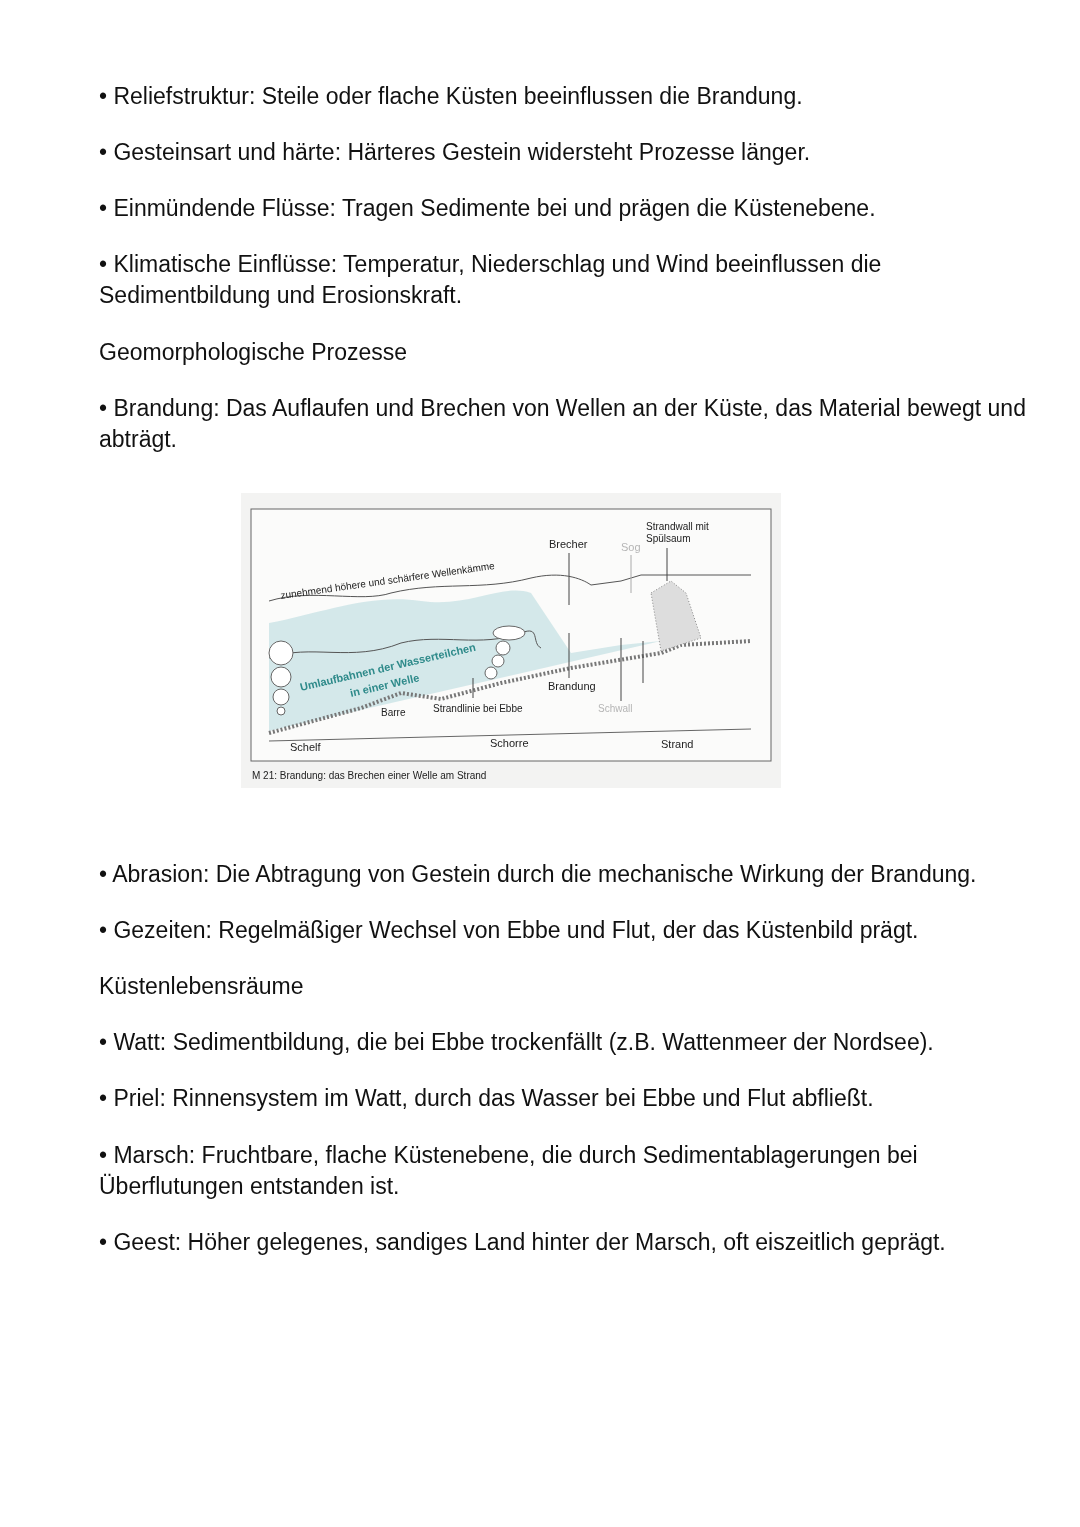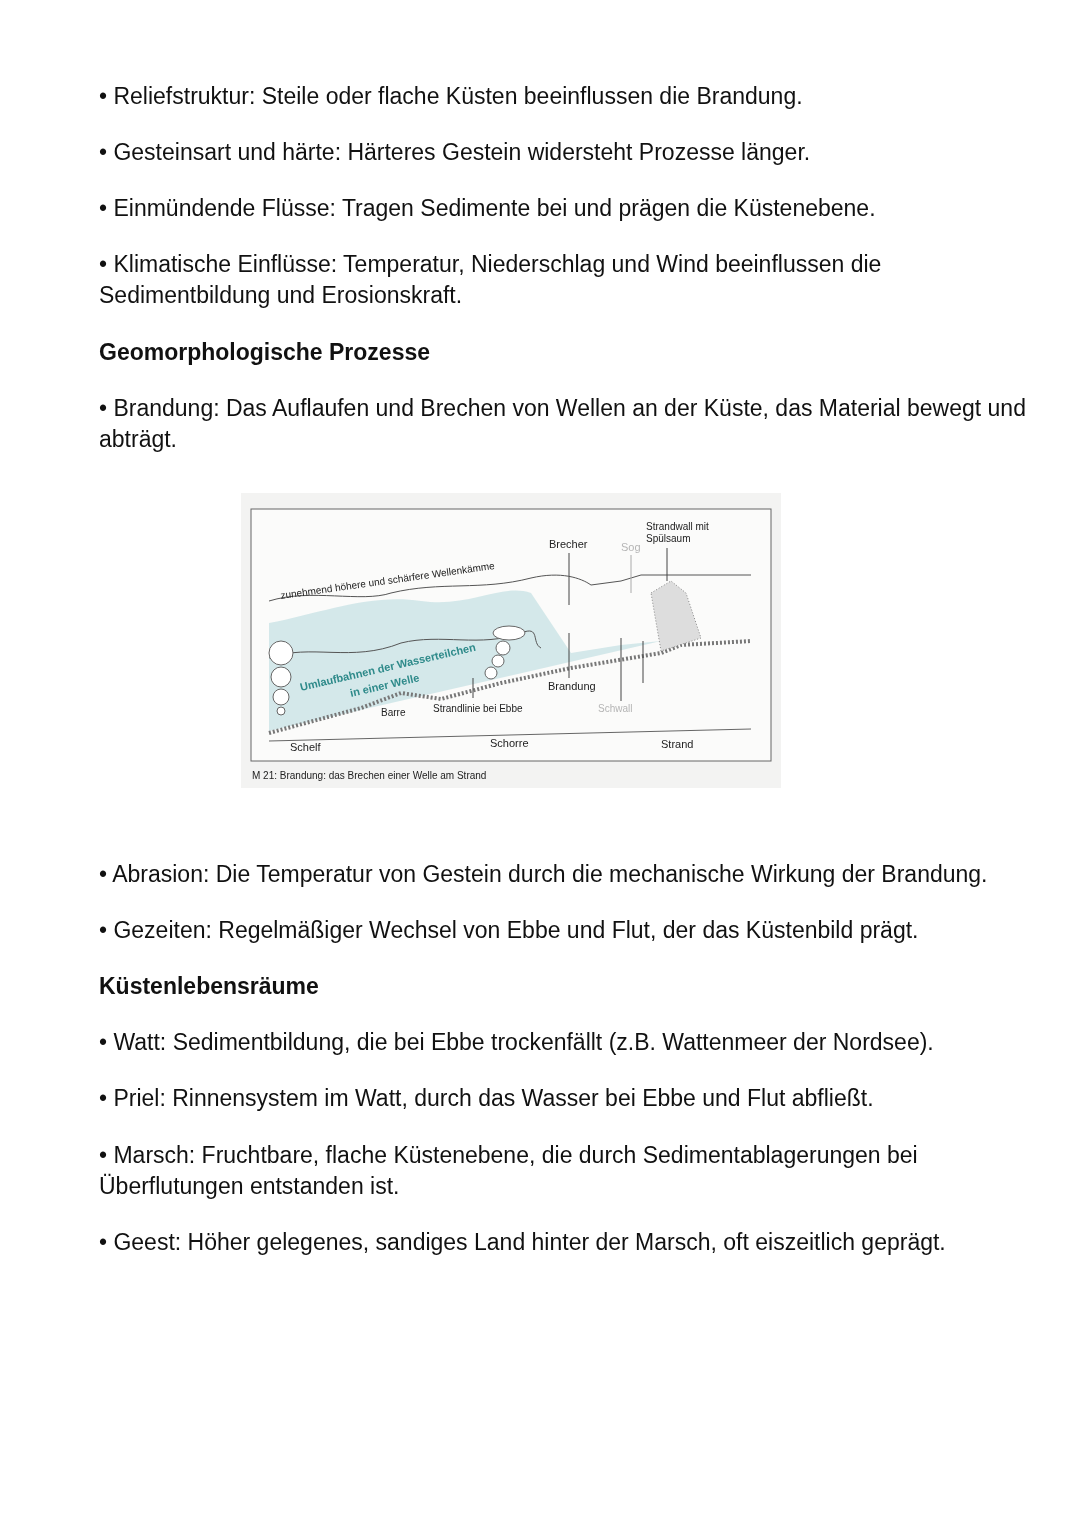--- a/index.html
+++ b/index.html
@@ -1,19 +1,19 @@
 <!DOCTYPE html>
 <html><head>
 <meta charset="utf-8">
 <style>
   html, body { margin: 0; padding: 0; background: #ffffff; }
   body { width: 1080px; height: 1527px; position: relative; overflow: hidden;
          font-family: "Liberation Sans", "DejaVu Sans", sans-serif; color: #111; }
   .para { position: absolute; left: 84px; width: 950px; font-size: 23px; line-height: 31px; margin: 15px; }
-  .heading { font-weight: bold; }
+  .heading { font-weight: normal; }
   .figure { position: absolute; left: 241px; top: 493px; width: 540px; height: 295px; background: #f3f3f2; }
   .figure svg { display: block; }
 </style>
 </head>
 <body>
 
 <p class="para" style="top:66px">• Reliefstruktur: Steile oder flache Küsten beeinflussen die Brandung.</p>
 <p class="para" style="top:122px">• Gesteinsart und härte: Härteres Gestein widersteht Prozesse länger.</p>
 <p class="para" style="top:178px">• Einmündende Flüsse: Tragen Sedimente bei und prägen die Küstenebene.</p>
 <p class="para" style="top:234px; width:880px">• Klimatische Einflüsse: Temperatur, Niederschlag und Wind beeinflussen die Sedimentbildung und Erosionskraft.</p>
@@ -62,20 +62,20 @@
     <text x="357" y="219" font-size="10" fill="#b5b5b5">Schwall</text>
     <text x="140" y="223" font-size="10" fill="#222">Barre</text>
     <text x="192" y="219" font-size="10" fill="#222">Strandlinie bei Ebbe</text>
     <text x="49" y="258" font-size="11" fill="#222">Schelf</text>
     <text x="249" y="254" font-size="11" fill="#222">Schorre</text>
     <text x="420" y="255" font-size="11" fill="#222">Strand</text>
     <text x="11" y="286" font-size="10" fill="#222">M 21: Brandung: das Brechen einer Welle am Strand</text>
   </svg>
 </div>
 
-<p class="para" style="top:844px">• Abrasion: Die Temperatur von Gestein durch die mechanische Wirkung der Brandung.</p>
+<p class="para" style="top:844px">• Abrasion: Die Abtragung von Gestein durch die mechanische Wirkung der Brandung.</p>
 <p class="para" style="top:900px">• Gezeiten: Regelmäßiger Wechsel von Ebbe und Flut, der das Küstenbild prägt.</p>
 
 <p class="para heading" style="top:956px">Küstenlebensräume</p>
 <p class="para" style="top:1012px">• Watt: Sedimentbildung, die bei Ebbe trockenfällt (z.B. Wattenmeer der Nordsee).</p>
 <p class="para" style="top:1068px">• Priel: Rinnensystem im Watt, durch das Wasser bei Ebbe und Flut abfließt.</p>
 <p class="para" style="top:1125px; width:890px">• Marsch: Fruchtbare, flache Küstenebene, die durch Sedimentablagerungen bei Überflutungen entstanden ist.</p>
 <p class="para" style="top:1212px">• Geest: Höher gelegenes, sandiges Land hinter der Marsch, oft eiszeitlich geprägt.</p>
 
 </body></html>

